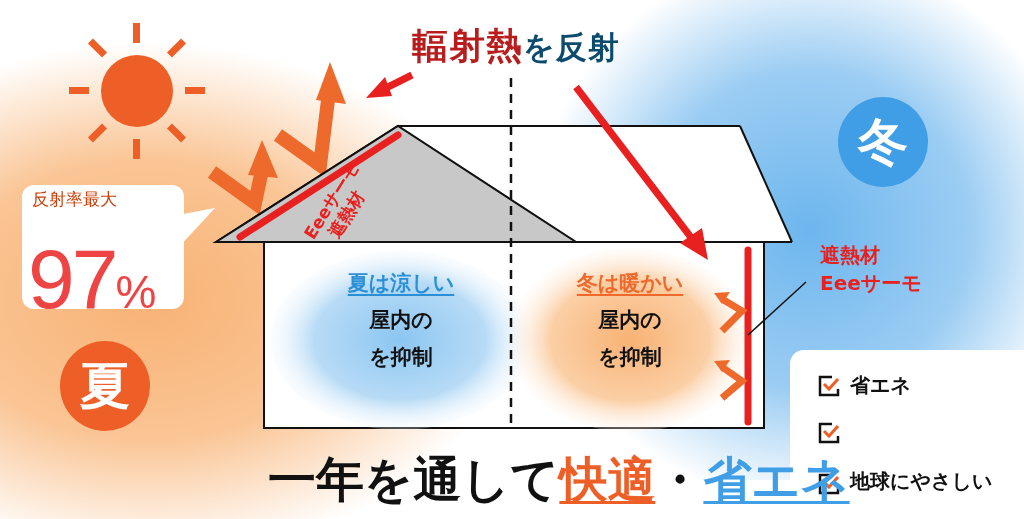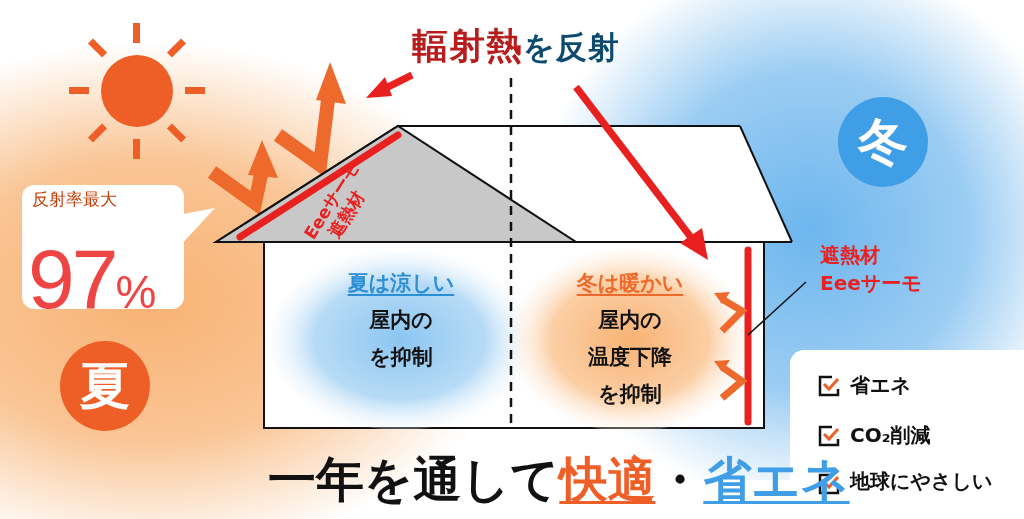--- a/index.html
+++ b/index.html
@@ -143,21 +143,20 @@
 
 <div class="abs panel-text" id="summer-panel">
   <div class="panel-head">夏は涼しい</div>
   <div>屋内の</div>
   <div>を抑制</div>
 </div>
 
 <div class="abs panel-text" id="winter-panel">
   <div class="panel-head">冬は暖かい</div>
   <div>屋内の</div>
-  <div>温度下降</div>
   <div>を抑制</div>
 </div>
 
 <div class="abs side-label">
   <div>遮熱材</div>
   <div>Eeeサーモ</div>
 </div>
 
 <div class="abs checklist">
   <div class="check-item" style="top:22px;">
@@ -165,21 +164,20 @@
       <polyline points="14,2 2,2 2,20 20,20 20,14" fill="none" stroke="#111" stroke-width="2.5"></polyline>
       <polyline points="6,9 11,14 20,4" fill="none" stroke="#ee5f27" stroke-width="3"></polyline>
     </svg>
     <span>省エネ</span>
   </div>
   <div class="check-item" style="top:72px;">
     <svg class="cb" viewBox="0 0 22 22">
       <polyline points="14,2 2,2 2,20 20,20 20,14" fill="none" stroke="#111" stroke-width="2.5"></polyline>
       <polyline points="6,9 11,14 20,4" fill="none" stroke="#ee5f27" stroke-width="3"></polyline>
     </svg>
-    <span>CO₂削減</span>
   </div>
   <div class="check-item" style="top:118px;align-items:flex-end;">
     <svg class="cb" viewBox="0 0 22 22">
       <polyline points="14,2 2,2 2,20 20,20 20,14" fill="none" stroke="#111" stroke-width="2.5"></polyline>
       <polyline points="6,9 11,14 20,4" fill="none" stroke="#ee5f27" stroke-width="3"></polyline>
     </svg>
     <span>地球にやさしい</span>
   </div>
 </div>
 

